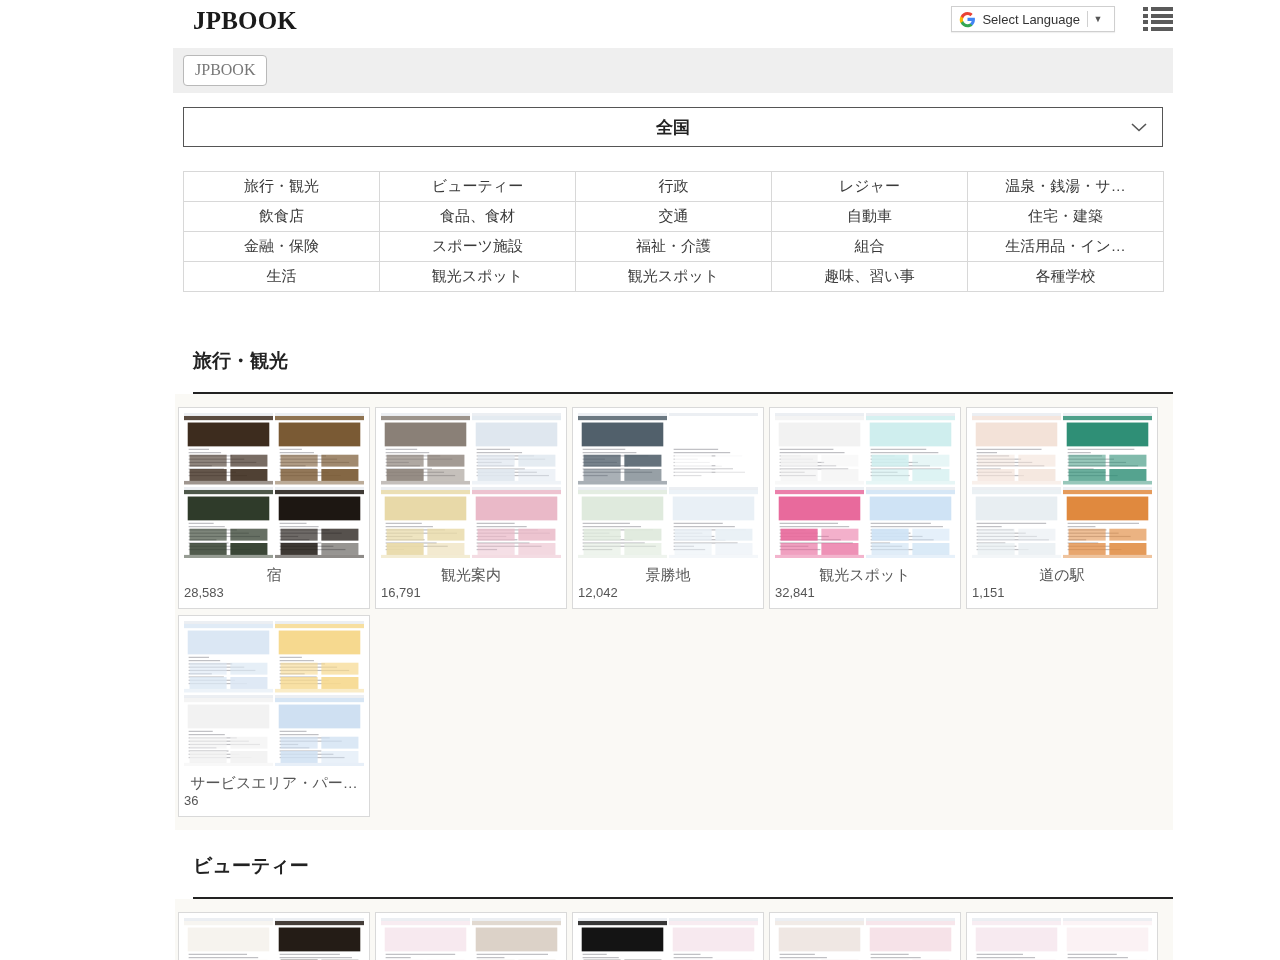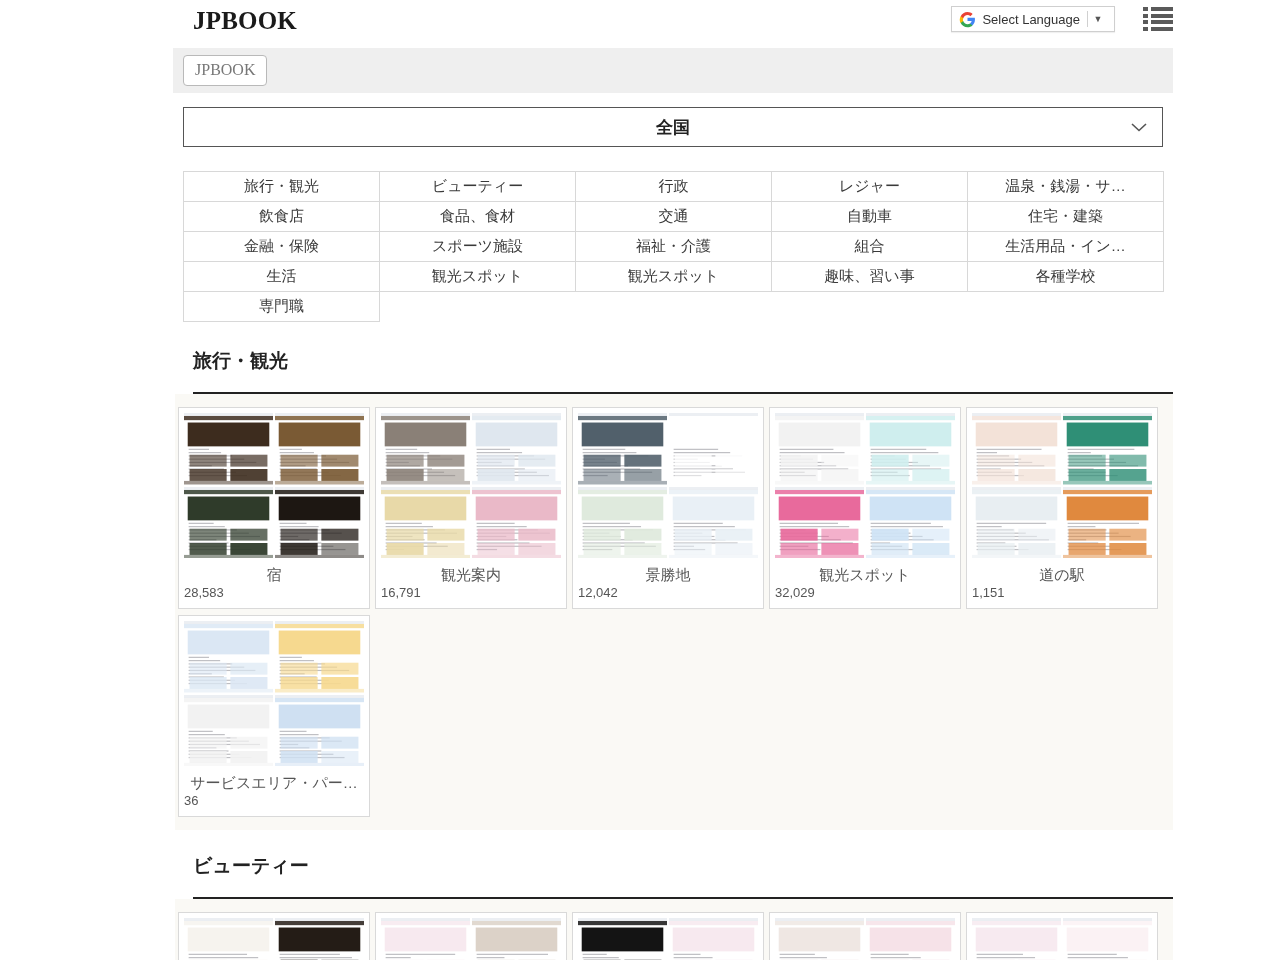--- a/index.html
+++ b/index.html
@@ -269,27 +269,20 @@
           <td>組合</td>
           <td>生活用品・イン…</td>
         </tr>
         <tr>
           <td>生活</td>
           <td>観光スポット</td>
           <td>観光スポット</td>
           <td>趣味、習い事</td>
           <td>各種学校</td>
         </tr>
-        <tr>
-          <td>専門職</td>
-          <td class="empty"></td>
-          <td class="empty"></td>
-          <td class="empty"></td>
-          <td class="empty"></td>
-        </tr>
       </tbody>
   </table>
 
   <div id="sections-host">
       <div class="section" style="top: 348px;">
         <div class="section-head">旅行・観光</div>
         <div class="card-strip">
           <div class="card">
             <div class="collage">
               <div class="thumb">
@@ -673,21 +666,21 @@
                   <rect x="5" y="104" width="46" height="2" fill="rgba(70,70,80,.35)"></rect>
     <rect x="6" y="70" width="40" height="20" fill="#cfe3f5" opacity="0.9419817386831275"></rect>
                   <rect x="50" y="70" width="40" height="20" fill="#cfe3f5" opacity="0.5476423182441701"></rect>
                   <rect x="6" y="94" width="40" height="20" fill="#cfe3f5" opacity="0.6533028978052127"></rect>
                   <rect x="50" y="94" width="40" height="20" fill="#cfe3f5" opacity="0.7589634773662551"></rect>
     <rect x="0" y="114" width="96" height="6" fill="#cfe3f5" opacity=".5"></rect>
   </svg>
               </div>
             </div>
             <div class="card-label">観光スポット</div>
-            <div class="card-count">32,029</div>
+            <div class="card-count">32,841</div>
           </div>
           <div class="card">
             <div class="collage">
               <div class="thumb">
                 <svg viewBox="0 0 96 120" preserveAspectRatio="none">
     <rect width="96" height="120" fill="#ffffff"></rect>
     <rect x="0" y="0" width="96" height="5" fill="#eceff3"></rect>
     <rect x="0" y="5" width="96" height="7" fill="#f3e2d8" opacity=".85"></rect>
     <rect x="4" y="16" width="88" height="40" fill="#f3e2d8"></rect>
     <rect x="4" y="16" width="88" height="40" fill="url(#g21)" opacity=".35"></rect>

